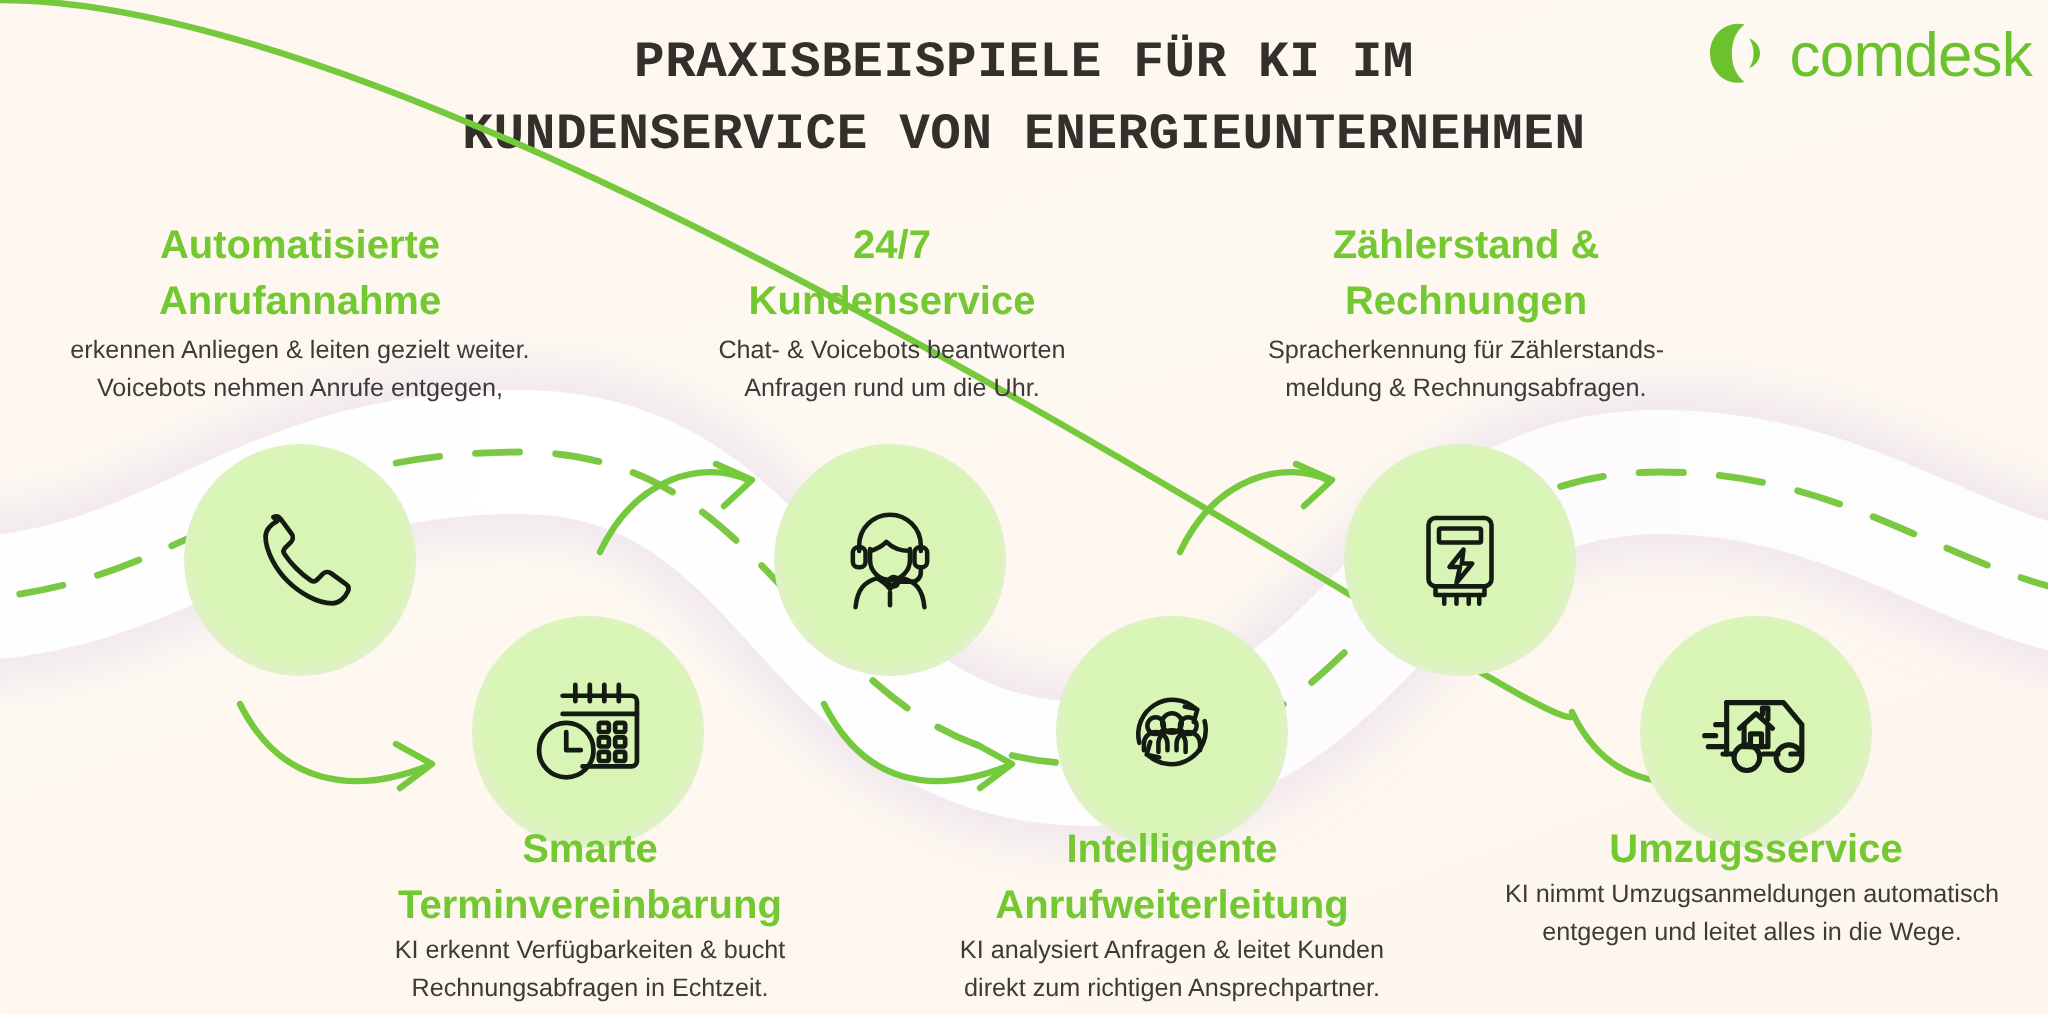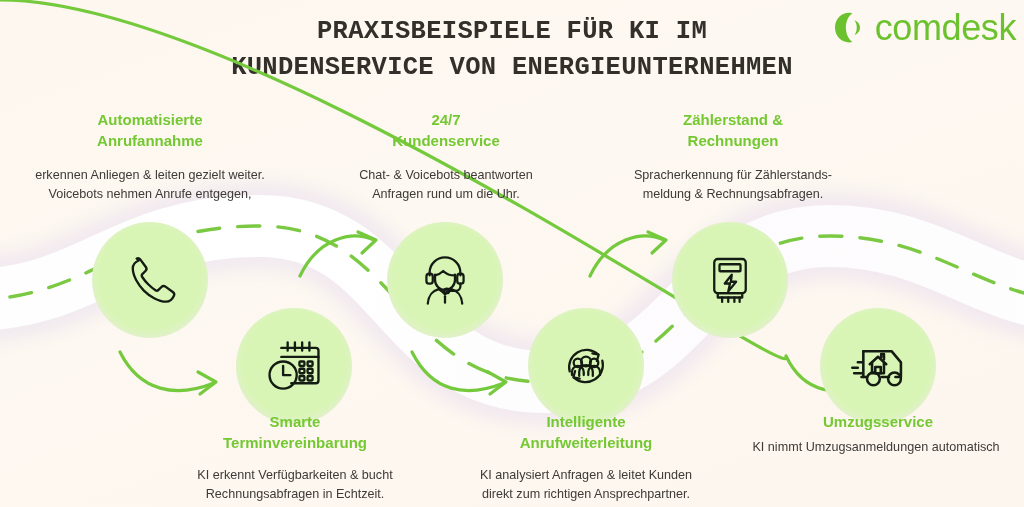--- a/index.html
+++ b/index.html
@@ -47,21 +47,21 @@
   
   #logo {
     position: absolute;
     right: 8px;
     top: 10px;
     display: flex;
     align-items: center;
     gap: 9px;
   }
   #logo-word {
-    font-size: 36px;
+    font-size: 31px;
     font-weight: 500;
     color: #6cc22e;
     letter-spacing: -0.4px;
     line-height: 1;
   }
   
   .node {
     position: absolute;
   }
   .bubble {
@@ -70,21 +70,21 @@
     background: radial-gradient(circle at 50% 48%, #d9f5b6 0%, #d9f5b6 62%, #e7edd9 80%, rgba(240,226,240,0.55) 92%, rgba(250,245,245,0) 100%);
     display: flex;
     align-items: center;
     justify-content: center;
   }
   .bubble svg { display: block; }
   .node-title {
     position: absolute;
     text-align: center;
     color: #74c832;
-    font-size: 15px;
+    font-size: 20px;
     font-weight: bold;
     line-height: 1.38;
   }
   .node-desc {
     position: absolute;
     text-align: center;
     color: #3d3a37;
     font-size: 12.6px;
     line-height: 1.52;
   }
@@ -325,16 +325,17 @@
           <rect x="33" y="31" width="6" height="7"></rect>
           <path d="M39.5 20.5 v-3.5 h3 v6"></path>
         </g>
       </svg>
     </div>
     <div class="node-title" style="left:768px; top:412px; width:220px;">
       <span class="ln">Umzugsservice</span>
     </div>
     <div class="node-desc" style="left:732px; top:438px; width:288px;">
       <span class="ln">KI nimmt Umzugsanmeldungen automatisch</span>
+      <span class="ln">entgegen und leitet alles in die Wege.</span>
     </div>
   </div>
 
 </div>
 
 </body></html>

